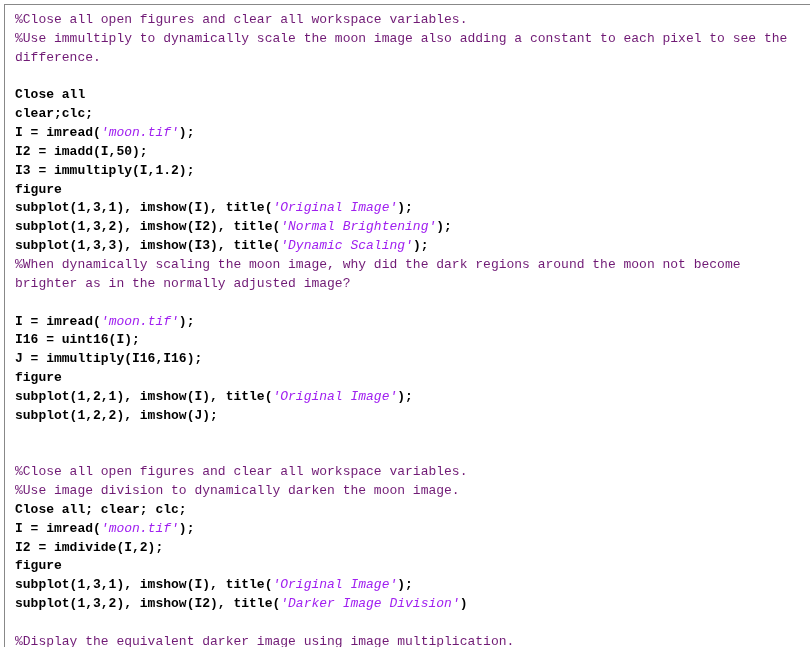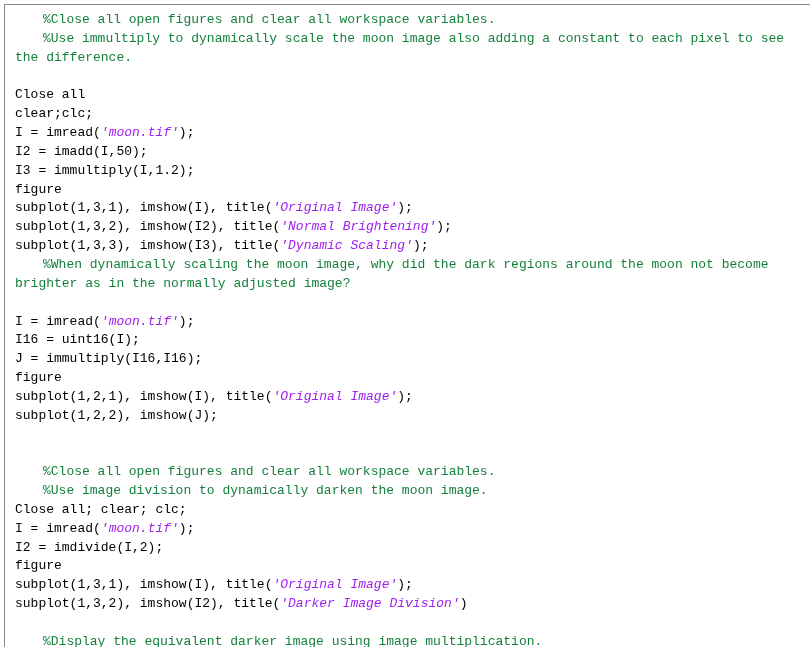--- a/index.html
+++ b/index.html
@@ -16,20 +16,20 @@
     }
     .code-box {
       border: 1px solid #888888;
       background: #ffffff;
       padding: 6px 10px 18px 10px;
       width: 810px;
       min-height: 639px;
       white-space: pre-wrap;
       word-wrap: break-word;
     }
-    .c-comment { color: #15803d; margin-left: 28px; }
+    .c-comment { color: #701a75; }
     .c-string { color: #A020F0; font-style: italic; }
-    .c-default { color: #000000; }
+    .c-default { color: #000000; font-weight: bold; }
   </style>
 </head>
 <body>
 
 <div class="code-box" id="code-container"><div><span class="c-comment">%Close all open figures and clear all workspace variables.</span></div><div><span class="c-comment">%Use immultiply to dynamically scale the moon image also adding a constant to each pixel to see the difference.</span></div><div>&nbsp;</div><div><span class="c-default">Close all</span></div><div><span class="c-default">clear;clc;</span></div><div><span class="c-default">I = imread(</span><span class="c-string">'moon.tif'</span><span class="c-default">);</span></div><div><span class="c-default">I2 = imadd(I,50);</span></div><div><span class="c-default">I3 = immultiply(I,1.2);</span></div><div><span class="c-default">figure</span></div><div><span class="c-default">subplot(1,3,1), imshow(I), title(</span><span class="c-string">'Original Image'</span><span class="c-default">);</span></div><div><span class="c-default">subplot(1,3,2), imshow(I2), title(</span><span class="c-string">'Normal Brightening'</span><span class="c-default">);</span></div><div><span class="c-default">subplot(1,3,3), imshow(I3), title(</span><span class="c-string">'Dynamic Scaling'</span><span class="c-default">);</span></div><div><span class="c-comment">%When dynamically scaling the moon image, why did the dark regions around the moon not become brighter as in the normally adjusted image?</span></div><div>&nbsp;</div><div><span class="c-default">I = imread(</span><span class="c-string">'moon.tif'</span><span class="c-default">);</span></div><div><span class="c-default">I16 = uint16(I);</span></div><div><span class="c-default">J = immultiply(I16,I16);</span></div><div><span class="c-default">figure</span></div><div><span class="c-default">subplot(1,2,1), imshow(I), title(</span><span class="c-string">'Original Image'</span><span class="c-default">);</span></div><div><span class="c-default">subplot(1,2,2), imshow(J);</span></div><div>&nbsp;</div><div>&nbsp;</div><div><span class="c-comment">%Close all open figures and clear all workspace variables.</span></div><div><span class="c-comment">%Use image division to dynamically darken the moon image.</span></div><div><span class="c-default">Close all; clear; clc;</span></div><div><span class="c-default">I = imread(</span><span class="c-string">'moon.tif'</span><span class="c-default">);</span></div><div><span class="c-default">I2 = imdivide(I,2);</span></div><div><span class="c-default">figure</span></div><div><span class="c-default">subplot(1,3,1), imshow(I), title(</span><span class="c-string">'Original Image'</span><span class="c-default">);</span></div><div><span class="c-default">subplot(1,3,2), imshow(I2), title(</span><span class="c-string">'Darker Image Division'</span><span class="c-default">)</span></div><div>&nbsp;</div><div><span class="c-comment">%Display the equivalent darker image using image multiplication.</span></div></div>
 
 </body></html>

